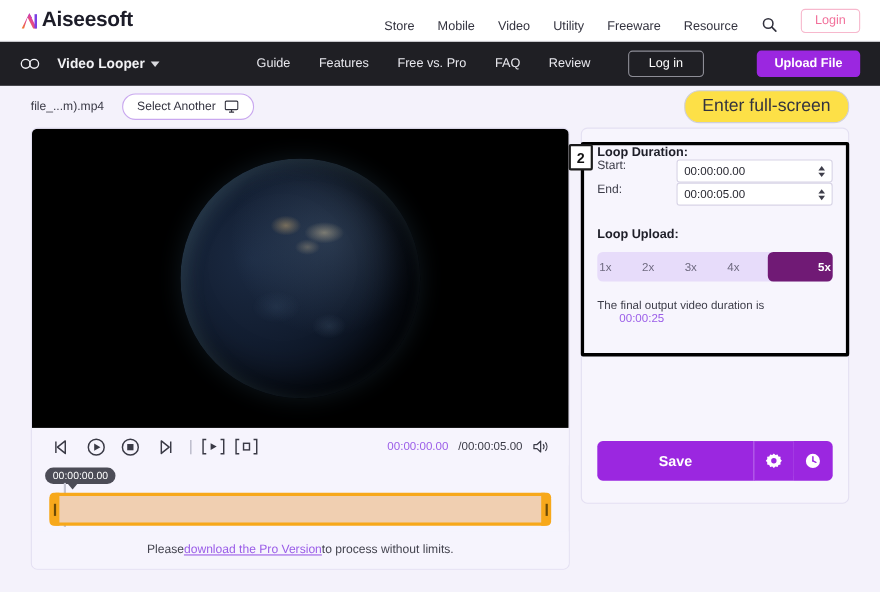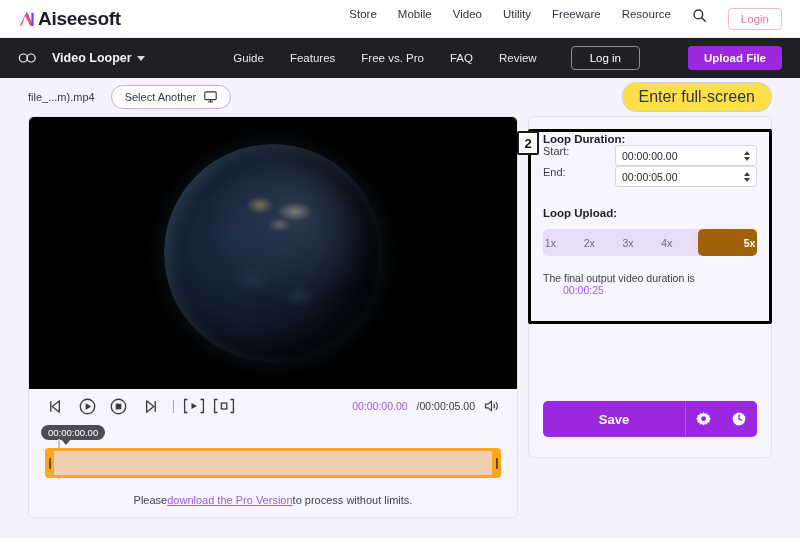--- a/index.html
+++ b/index.html
@@ -13,21 +13,21 @@
 
   
   .topbar {
     height: 38px; background: #ffffff;
     display: flex; align-items: center;
     padding: 0 18px;
     border-bottom: 1px solid #ececf2;
   }
   .logo { display: flex; align-items: center; font-size: 19px; font-weight: bold; color: #1c1c28; letter-spacing: -0.3px; }
   .logo-mark { width: 19px; height: 17px; margin-right: 1px; position: relative; }
-  .topnav { margin-left: auto; display: flex; align-items: flex-start; gap: 21px; }
+  .topnav { margin-left: auto; display: flex; align-items: flex-end; gap: 21px; }
   .topnav a { font-size: 11.5px; color: #33333f; text-decoration: none; white-space: nowrap; }
   .search-icon { width: 15px; height: 15px; display: block; }
   .login-btn {
     border: 1px solid #f7b8cd; color: #f2719b;
     font-size: 11.5px; padding: 3px 12px; border-radius: 4px;
     background: #fff; cursor: pointer; line-height: 14px;
   }
 
   
   .darknav {
@@ -185,21 +185,21 @@
   .spin-dn { width:0;height:0;border-left:3.5px solid transparent;border-right:3.5px solid transparent;border-top:4px solid #3d3d49; }
 
   .loop-times-title { margin-top: 20px; }
   .seg-group {
     margin-top: 10px; display: flex; background: #e7dcfa; border-radius: 5px; height: 27px; gap: 24px;
   }
   .seg {
     flex: 1; display: flex; align-items: center; justify-content: center;
     font-size: 10.5px; color: #6f6a80; cursor: pointer; border-radius: 5px;
   }
-  .seg.active { background: #a16207; color: #fff; font-weight: bold; padding-left: 44px; }
+  .seg.active { background: #701a75; color: #fff; font-weight: bold; padding-left: 44px; }
   .duration-note { margin-top: 16px; font-size: 10.5px; color: #3d3d49; }
   .duration-note .val { color: #9b5de8; padding-left: 20px; }
 
   .save-row { margin-top: auto; margin-bottom: 20px; display: flex; }
   .save-btn {
     flex: 1; background: #9b27e0; color: #fff; border: none;
     border-radius: 5px 0 0 5px; font-size: 13px; font-weight: bold;
     height: 36px; cursor: pointer;
   }
   .icon-btn {

